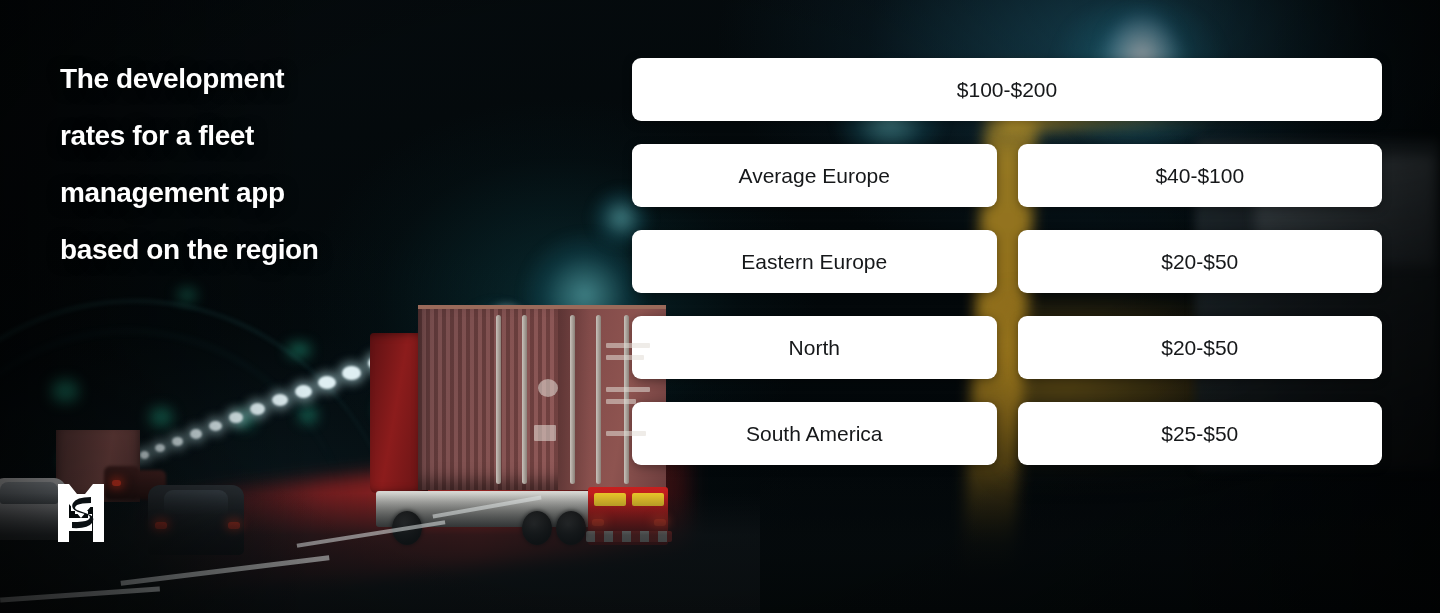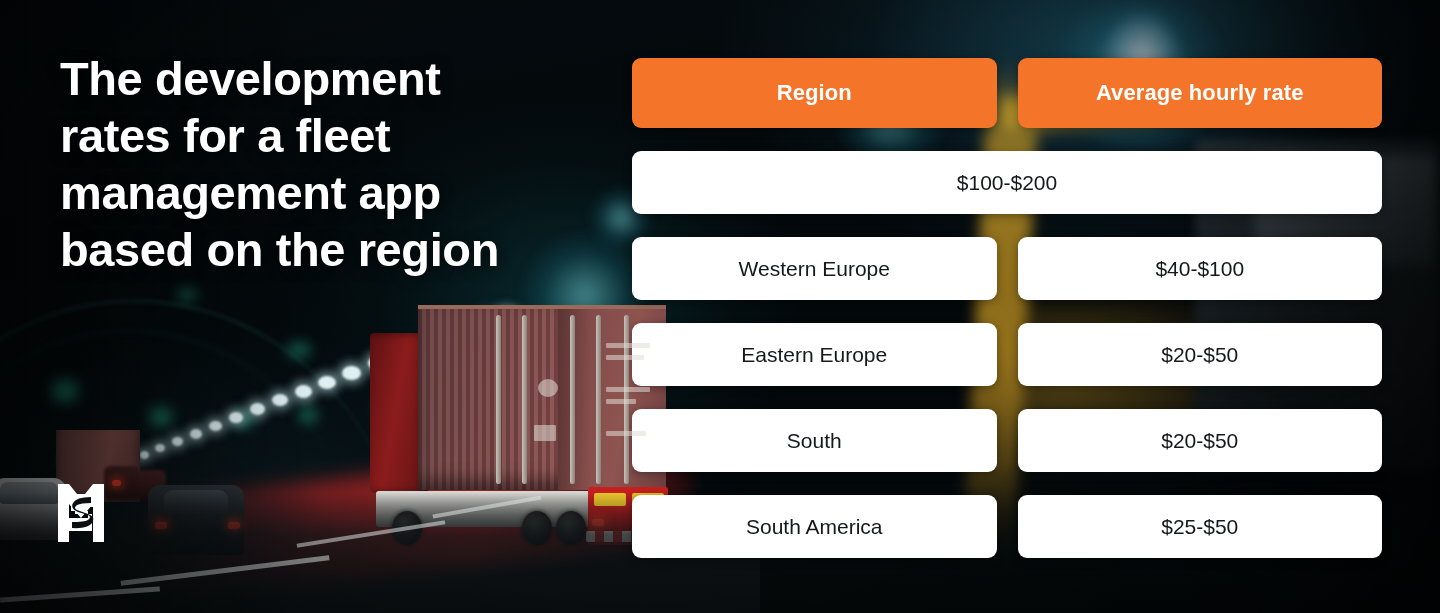--- a/index.html
+++ b/index.html
@@ -230,21 +230,21 @@
     background:
       radial-gradient(ellipse 1000px 620px at 640px 300px, rgba(0,0,0,0) 45%, rgba(0,0,0,.55) 100%),
       linear-gradient(90deg, rgba(0,0,0,.55) 0%, rgba(0,0,0,0) 22%, rgba(0,0,0,0) 80%, rgba(0,0,0,.45) 100%);
     pointer-events:none;
   }
 
   
   .headline {
     position:absolute; left:60px; top:50px; width:520px;
     color:#ffffff;
-    font-size:47px;
+    font-size:28px;
     line-height:57px;
     font-weight:700;
     letter-spacing:-.4px;
     white-space:pre-line;
     text-shadow:0 2px 14px rgba(0,0,0,.7);
   }
 
   
   .logo { position:absolute; left:58px; top:484px; width:46px; height:58px; }
 
@@ -391,41 +391,37 @@
   <div class="logo">
     <svg viewBox="0 0 46 58" width="46" height="58" aria-hidden="true">
       <path d="M0 0 L0 58 L11 58 L11 20 L23 34 L35 20 L35 58 L46 58 L46 0 L35 0 L23 15 L11 0 Z" fill="#ffffff"></path>
       <path d="M35.5 10 L13 10 L13 27 L30 27 L30 34 L11 34 L11 47 L34 47 L34 30 L17 30 L17 23 L35.5 23 Z" fill="#ffffff"></path>
       <path d="M33 13 Q18 13 15 19 Q12 25 20 28 L30 31 Q34 33 30 36 Q26 38 14 38 L14 44 Q30 45 34 39 Q38 33 30 30 L19 26 Q15 24 19 21 Q23 19 33 19 Z" fill="#0a0f12"></path>
     </svg>
   </div>
 
   <div class="table">
 
-    <div class="trow head">
-      <div class="cell">Region</div>
-      <div class="cell">Average hourly rate</div>
-    </div>
 
     <div class="trow data">
       <div class="cell">$100-$200</div>
     </div>
 
     <div class="trow data">
-      <div class="cell">Western Europe</div>
+      <div class="cell">Average Europe</div>
       <div class="cell">$40-$100</div>
     </div>
 
     <div class="trow data">
       <div class="cell">Eastern Europe</div>
       <div class="cell">$20-$50</div>
     </div>
 
     <div class="trow data">
-      <div class="cell">South</div>
+      <div class="cell">North</div>
       <div class="cell">$20-$50</div>
     </div>
 
     <div class="trow data">
       <div class="cell">South America</div>
       <div class="cell">$25-$50</div>
     </div>
 
   </div>
 

